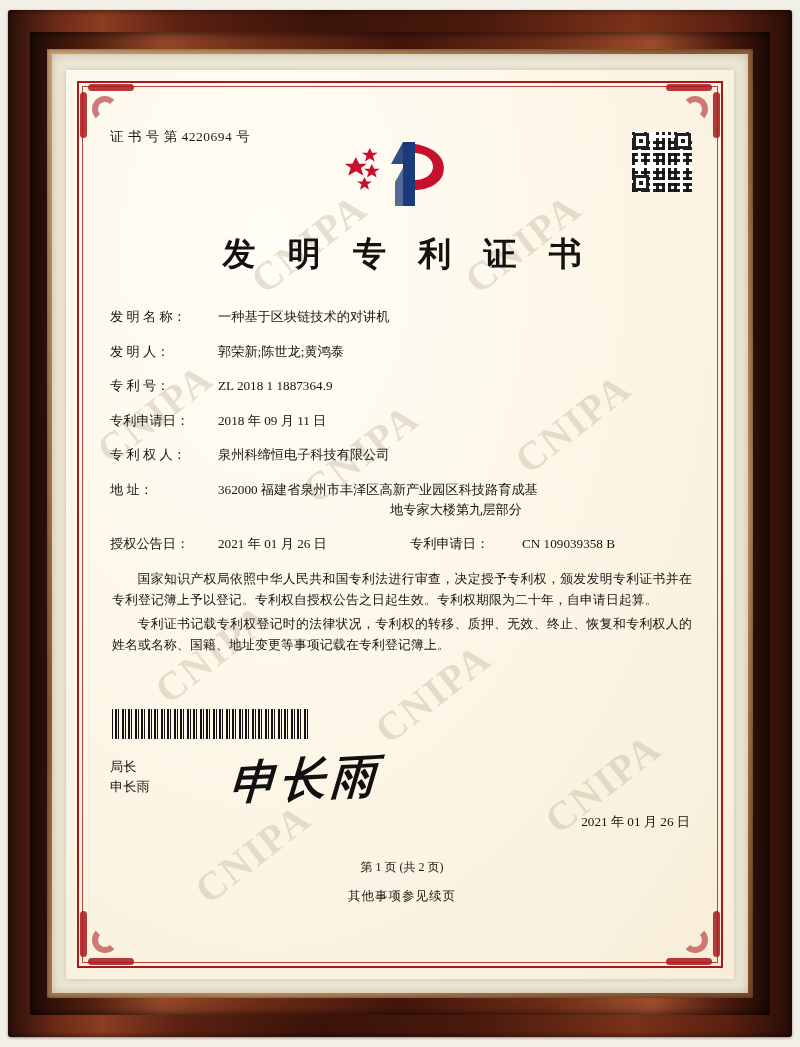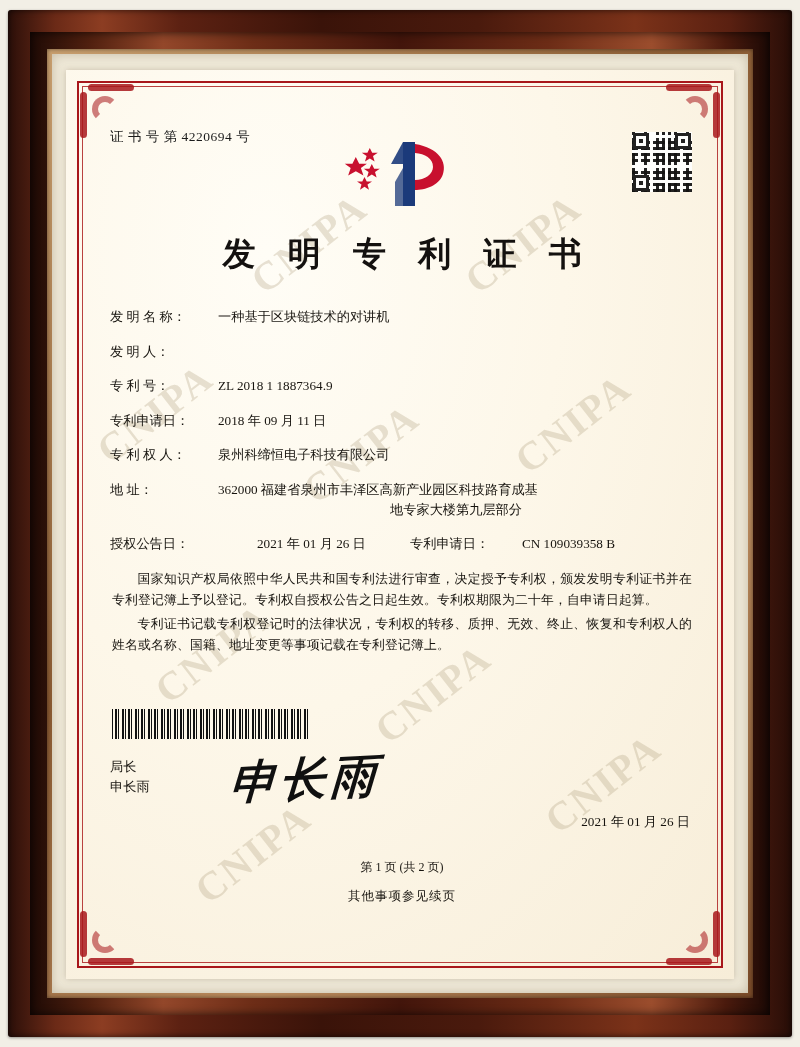--- a/index.html
+++ b/index.html
@@ -207,21 +207,21 @@
     flex: 0 0 108px;
     letter-spacing: 0px;
     white-space: nowrap;
   }
   .row .val { flex: 1 1 auto; }
   .row .val2 { flex: 0 0 auto; }
   .sub-line { margin-top: 1px; text-align: center; }
 
   .row-split { display:flex; }
   .row-split .half { display:flex; }
-  .row-split .half.left { width: 300px; gap: 39px; }
+  .row-split .half.left { width: 300px; }
   .row-split .half .lbl { width: 108px; flex: 0 0 108px;}
   .row-split .half.right .lbl { width: 112px; flex:0 0 112px;}
 
   
   .para {
     font-size: 12.8px;
     line-height: 21.5px;
     color: #17140f;
     text-align: justify;
     text-indent: 2em;
@@ -351,20 +351,21 @@
 
       <div class="fields">
 
         <div class="row">
           <div class="lbl">发 明 名 称：</div>
           <div class="val">一种基于区块链技术的对讲机</div>
         </div>
 
         <div class="row">
           <div class="lbl">发    明    人：</div>
+          <div class="val">郭荣新;陈世龙;黄鸿泰</div>
         </div>
 
         <div class="row">
           <div class="lbl">专    利    号：</div>
           <div class="val">ZL 2018 1 1887364.9</div>
         </div>
 
         <div class="row">
           <div class="lbl">专利申请日：</div>
           <div class="val">2018 年 09 月 11 日</div>

